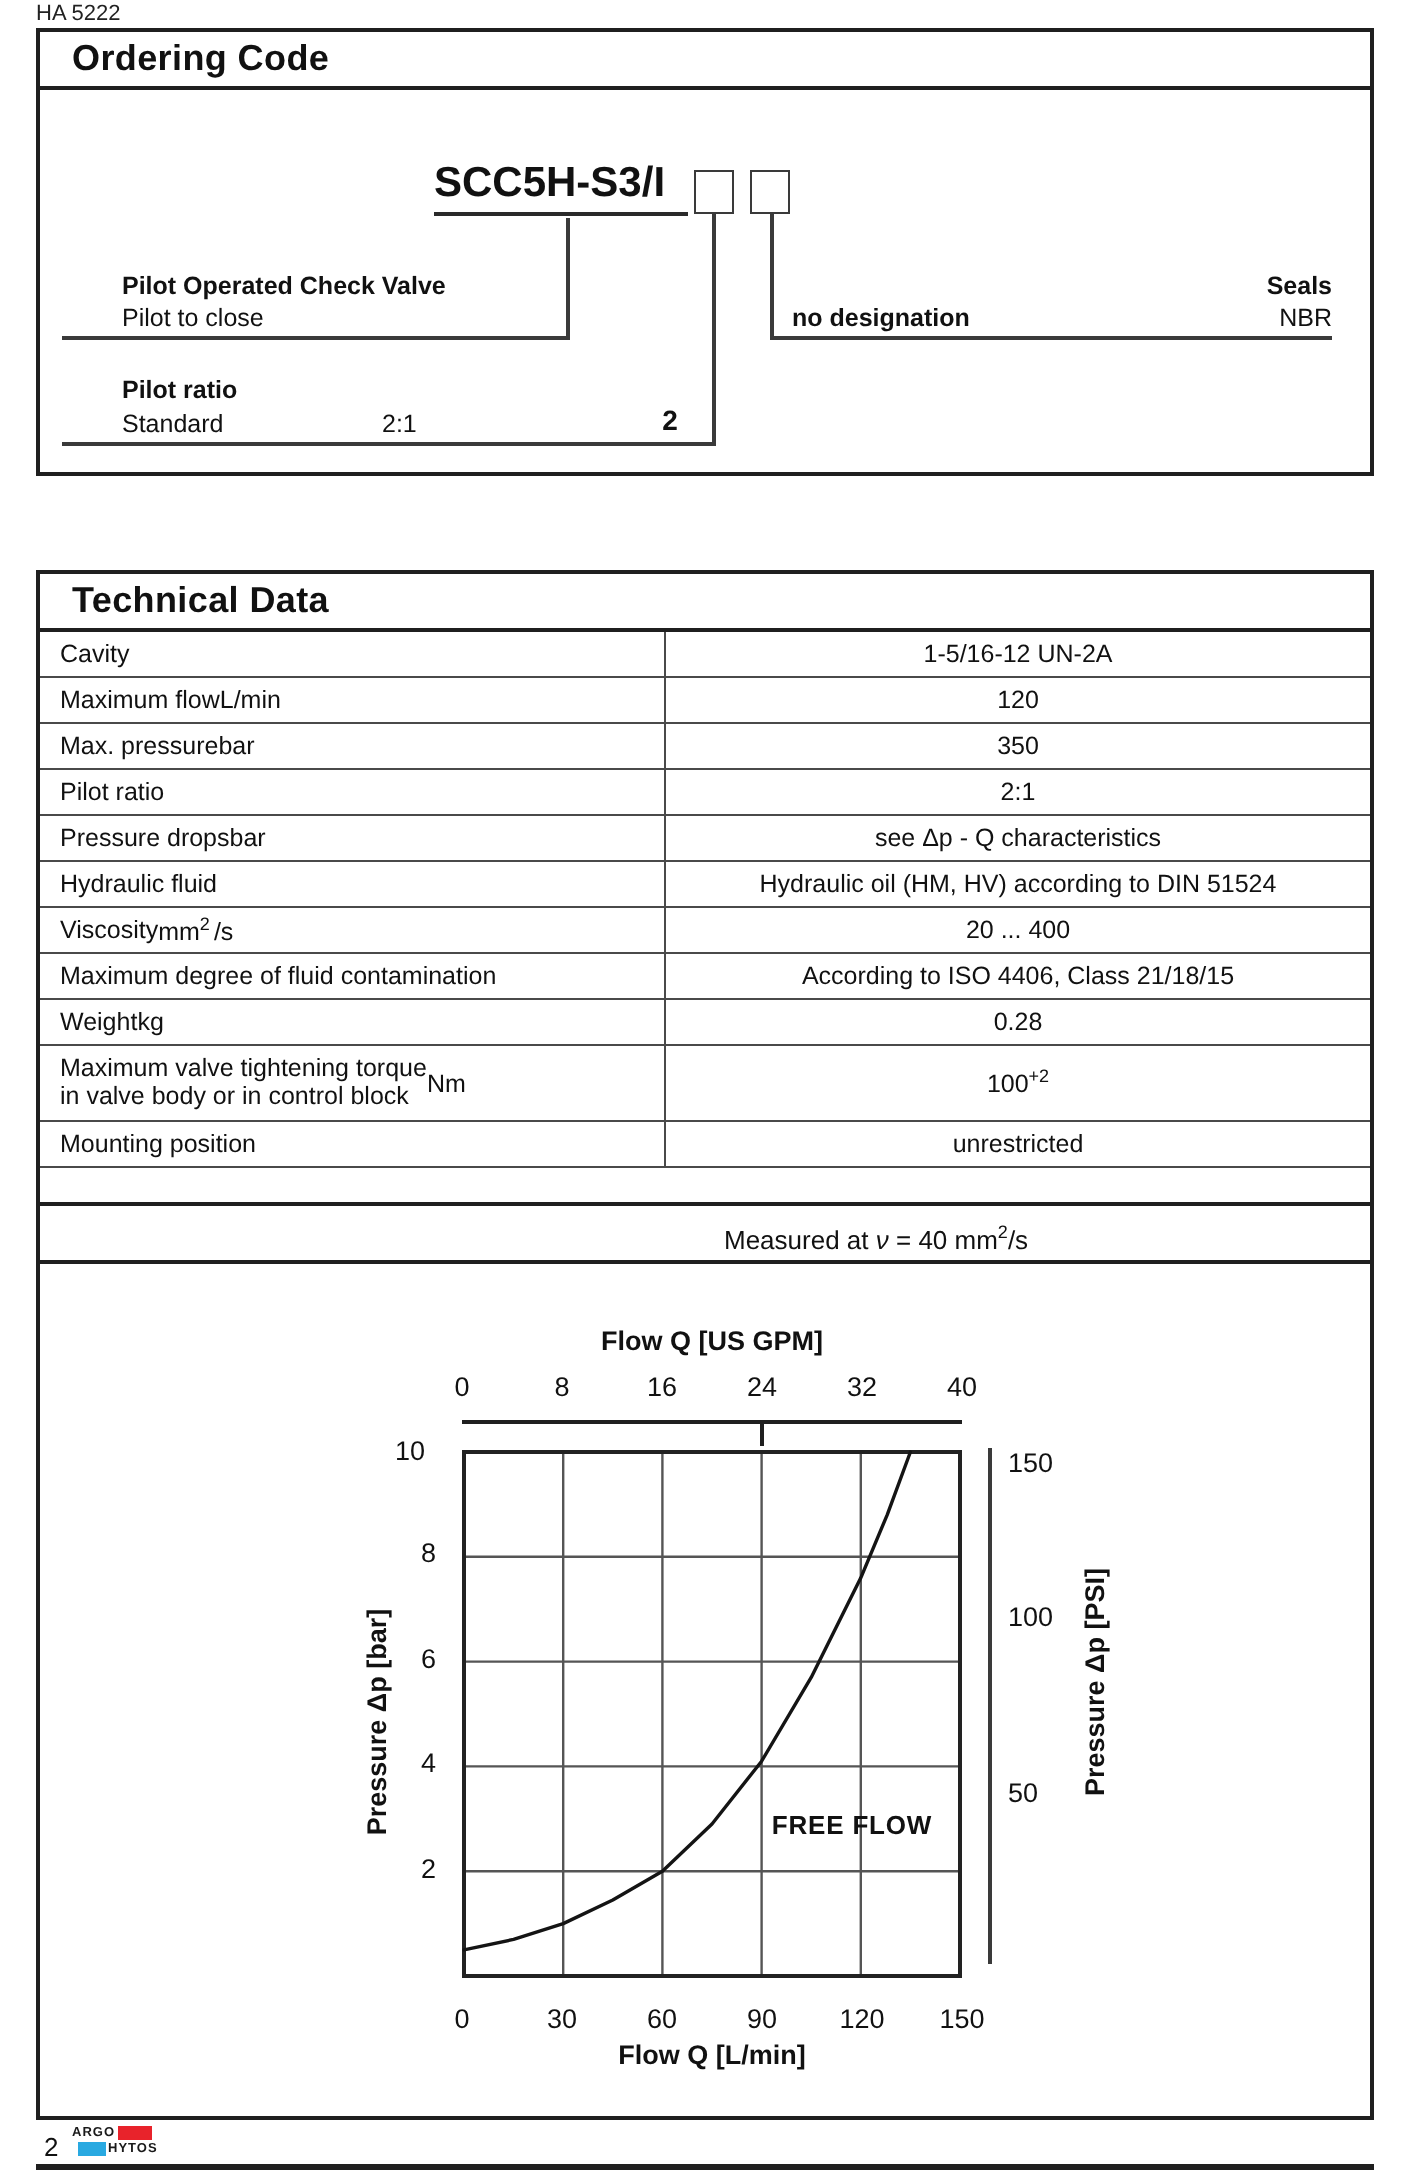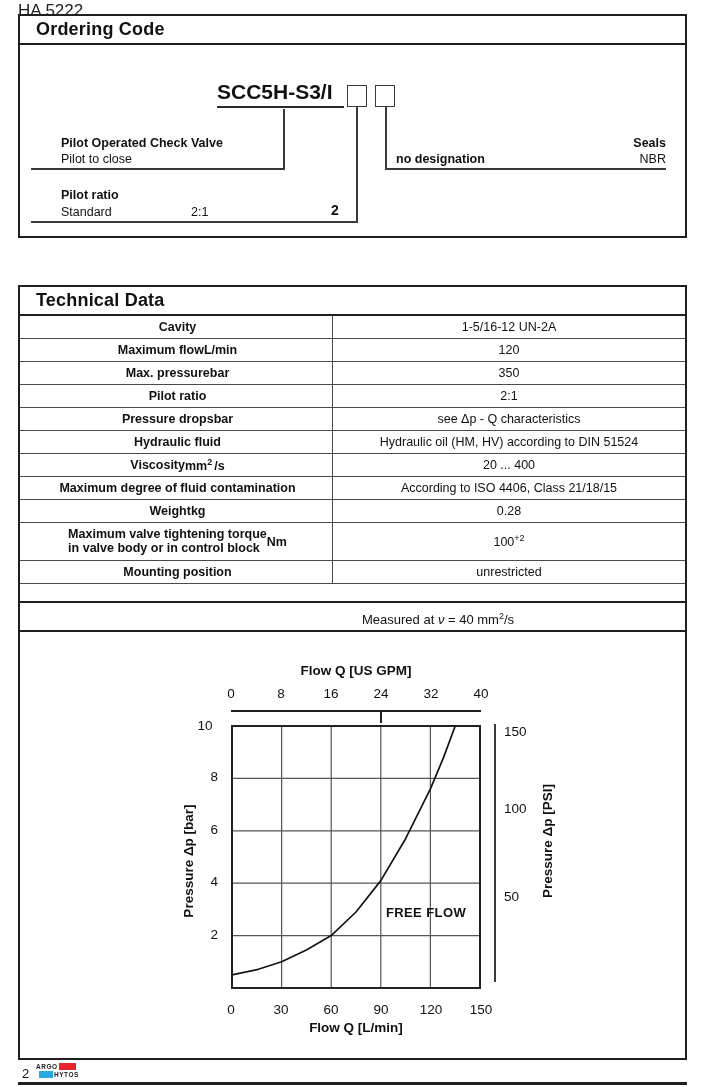--- a/index.html
+++ b/index.html
@@ -1,36 +1,36 @@
 <!DOCTYPE html>
 <html><head>
 <meta charset="utf-8">
 <style>
   html,body{margin:0;padding:0;background:#fff;}
   .page{position:relative;width:703px;height:1087px;background:#fff;overflow:hidden;
         font-family:"Liberation Sans","DejaVu Sans",sans-serif;color:#111;}
-  .doc-code{position:absolute;left:18px;top:1px;font-size:17px;color:#222;}
+  .doc-code{position:absolute;left:18px;top:1px;font-size:11px;color:#222;}
   .box{position:absolute;left:18px;width:669px;border:2px solid #1f1f1f;box-sizing:border-box;background:#fff;}
   .box-header{height:27px;border-bottom:2px solid #1f1f1f;line-height:26px;padding-left:16px;
               font-size:18px;font-weight:bold;letter-spacing:.2px;position:relative;}
   #box-ordering{top:14px;height:224px;}
   #box-tech{top:248px;height:350px;margin-top:37px;}
   #box-chart{top:601px;height:459px;}
   .abs{position:absolute;}
   .line{position:absolute;background:#3a3a3a;}
   .b{font-weight:bold;}
   .sm{font-size:12.5px;line-height:15px;}
   .code-main{position:absolute;left:197px;top:64px;width:127px;
              font-size:21px;font-weight:bold;border-bottom:2px solid #2a2a2a;padding-bottom:2px;}
   .code-box{position:absolute;width:18px;height:20px;border:1.5px solid #3a3a3a;background:#fff;}
   
   table.tech{position:absolute;left:0;top:29px;width:665px;border-collapse:collapse;table-layout:fixed;}
   table.tech td{border-bottom:1px solid #4a4a4a;font-size:12.5px;vertical-align:middle;padding:0;}
   table.tech td.c1{width:312px;border-right:1px solid #4a4a4a;}
-  table.tech td.c1 .cellwrap{display:flex;justify-content:center;align-items:center;padding:0 7px 0 10px;font-weight:bold;}
+  table.tech td.c1 .cellwrap{display:flex;justify-content:flex-start;align-items:center;padding:0 7px 0 10px;}
   table.tech td.c2{text-align:center;}
   table.tech tr.r td{height:22px;}
   table.tech tr.r2 td{height:37px;}
   table.tech sup{font-size:9px;}
   .lbl2{line-height:13.5px;}
   
   .axis-title{position:absolute;font-size:13.5px;font-weight:bold;text-align:center;}
   .tickx{position:absolute;width:34px;text-align:center;font-size:13.5px;}
   .ticky{position:absolute;width:26px;text-align:right;font-size:13.5px;}
   .tickyr{position:absolute;width:34px;text-align:left;font-size:13.5px;}

